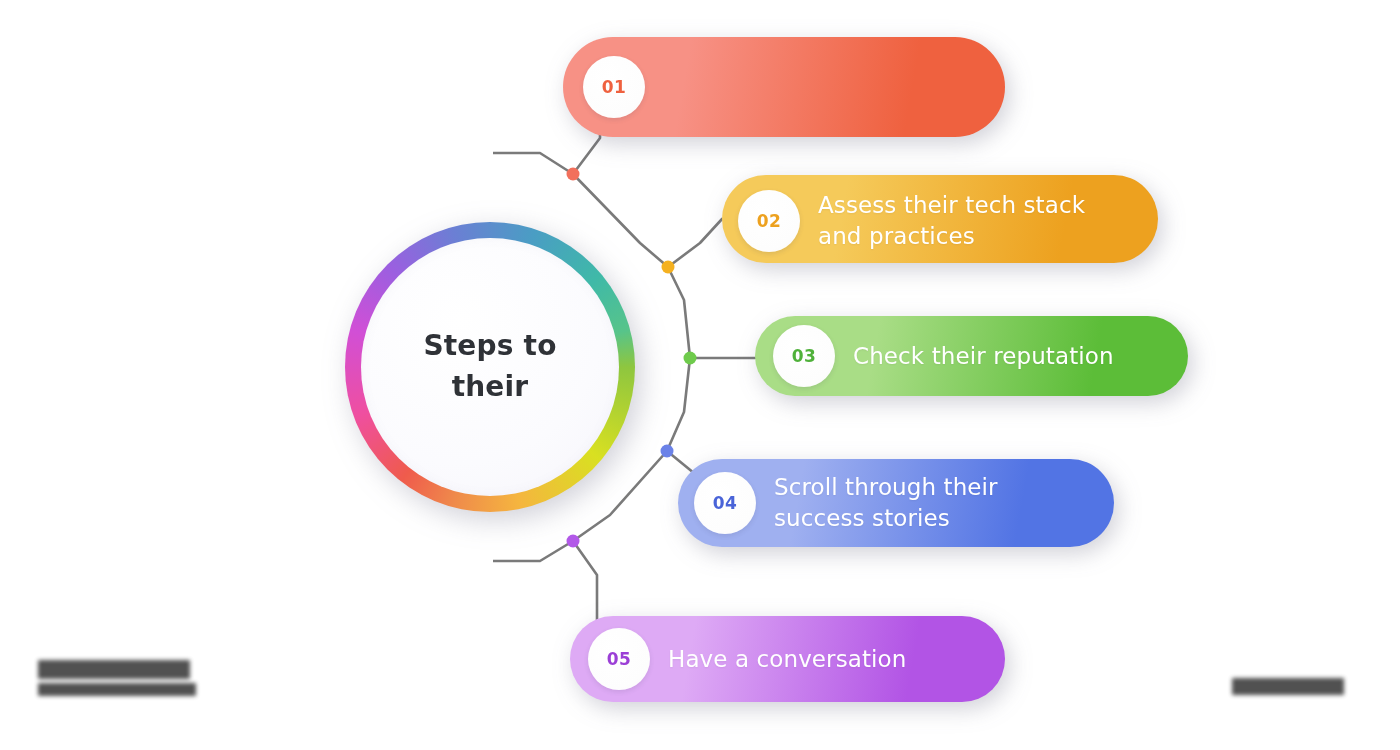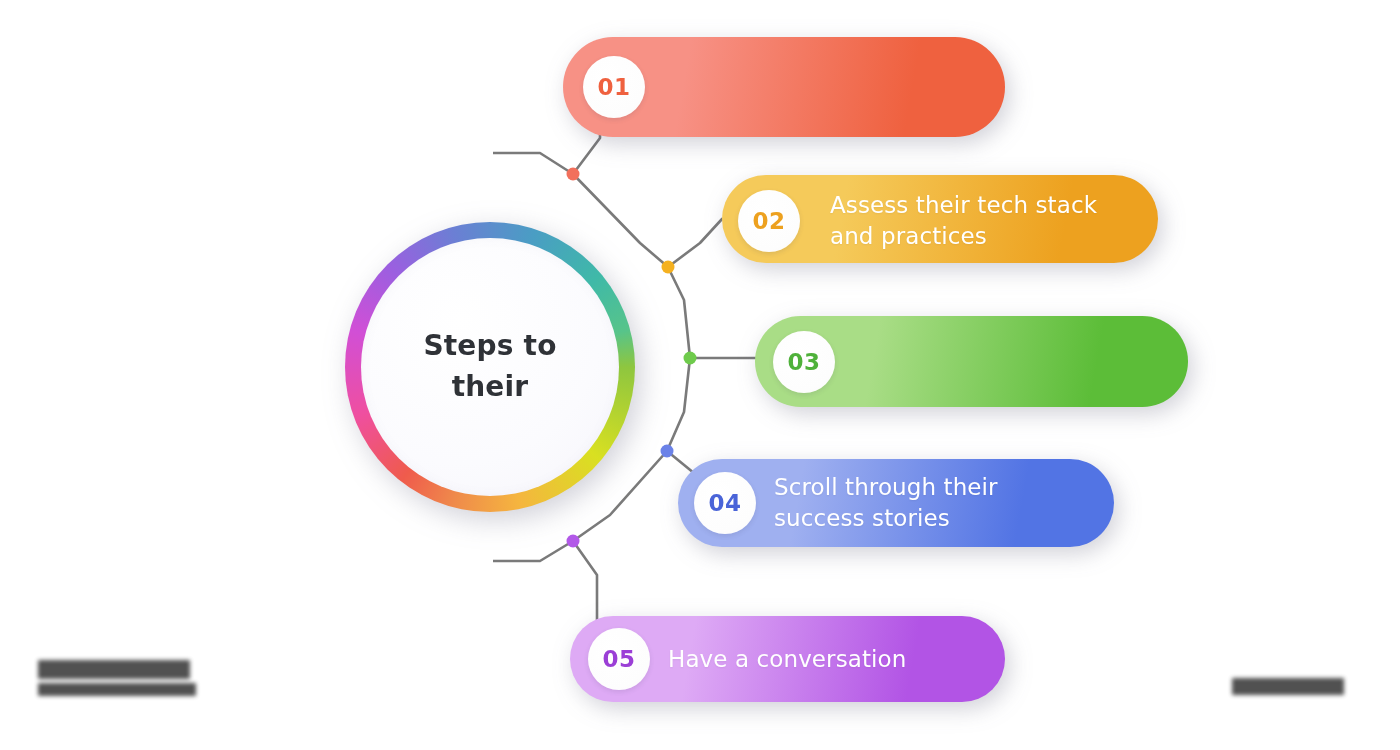--- a/index.html
+++ b/index.html
@@ -83,40 +83,40 @@
   }
   .badge {
     flex: 0 0 auto;
     width: 62px;
     height: 62px;
     border-radius: 50%;
     background: radial-gradient(circle at 40% 35%, #ffffff 0%, #fdfdfd 70%, #f7f6f8 100%);
     display: flex;
     align-items: center;
     justify-content: center;
-    font-size: 23px;
+    font-size: 17px;
     font-weight: bold;
     letter-spacing: 0.4px;
     box-shadow: 0 2px 5px rgba(60,60,90,0.12);
   }
   .pill-text {
     color: #ffffff;
     font-size: 23px;
     font-weight: normal;
     line-height: 1.33;
     margin-left: 18px;
     margin-right: 22px;
     letter-spacing: 0.1px;
     text-shadow: 0 1px 2px rgba(0,0,0,0.06);
   }
 
   
   #pill-1 { left: 563px; top: 37px;  width: 442px; height: 100px; padding: 0 0 0 20px; }
-  #pill-2 { left: 722px; top: 175px; width: 436px; height: 88px;  padding: 4px 0 0 16px; gap: 12px; }
-  #pill-3 { left: 755px; top: 316px; width: 433px; height: 91px;  padding: 0 0 0 18px; }
+  #pill-2 { left: 722px; top: 175px; width: 436px; height: 88px;  padding: 4px 0 0 16px; }
+  #pill-3 { left: 755px; top: 316px; width: 433px; height: 80px;  padding: 0 0 0 18px; }
   #pill-4 { left: 678px; top: 459px; width: 436px; height: 88px;  padding: 0 0 0 16px; }
   #pill-5 { left: 570px; top: 616px; width: 435px; height: 86px;  padding: 0 0 0 18px; }
 
   #pill-1 { background: linear-gradient(100deg, #f79185 0%, #f88a7c 30%, #f2704f 72%, #ef613f 100%); }
   #pill-2 { background: linear-gradient(100deg, #f5ca5a 0%, #f4c152 28%, #f0a628 75%, #eda11f 100%); }
   #pill-3 { background: linear-gradient(100deg, #a9dd86 0%, #9bd673 30%, #6cc348 76%, #5cbd38 100%); }
   #pill-4 { background: linear-gradient(100deg, #9fb0f0 0%, #93a6ee 30%, #5f7ee6 76%, #5274e4 100%); }
   #pill-5 { background: linear-gradient(100deg, #deaaf5 0%, #d79bf2 30%, #bd63e8 76%, #b254e5 100%); }
 
   
@@ -196,20 +196,23 @@
     <div class="pill-text">
       <span>Assess their tech stack</span><br>
       <span>and practices</span>
     </div>
   </div>
 
   <div class="pill" id="pill-3" style="background: linear-gradient(100deg, rgb(169, 221, 134) 0%, rgb(169, 221, 134) 28%, rgb(92, 189, 56) 78%, rgb(92, 189, 56) 100%);">
     <div class="badge" style="color: rgb(79, 177, 58);">
       <span>03</span>
     </div>
+    <div class="pill-text">
+      <span>Check their reputation</span>
+    </div>
   </div>
 
   <div class="pill" id="pill-4" style="background: linear-gradient(100deg, rgb(159, 176, 240) 0%, rgb(159, 176, 240) 28%, rgb(82, 116, 228) 78%, rgb(82, 116, 228) 100%);">
     <div class="badge" style="color: rgb(74, 100, 216);">
       <span>04</span>
     </div>
     <div class="pill-text">
       <span>Scroll through their</span><br>
       <span>success stories</span>
     </div>

